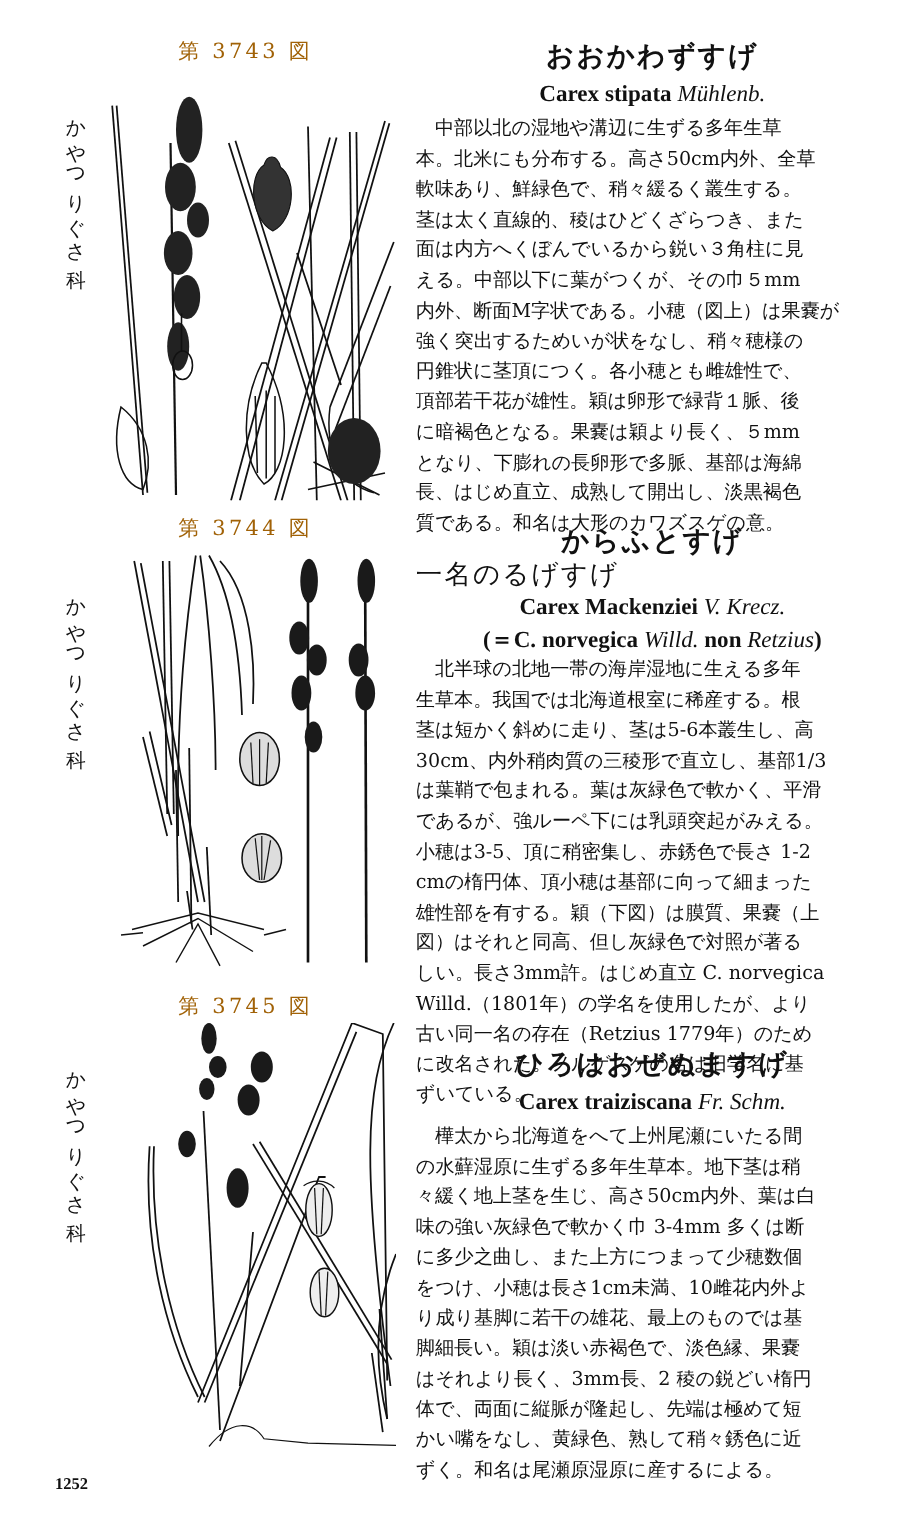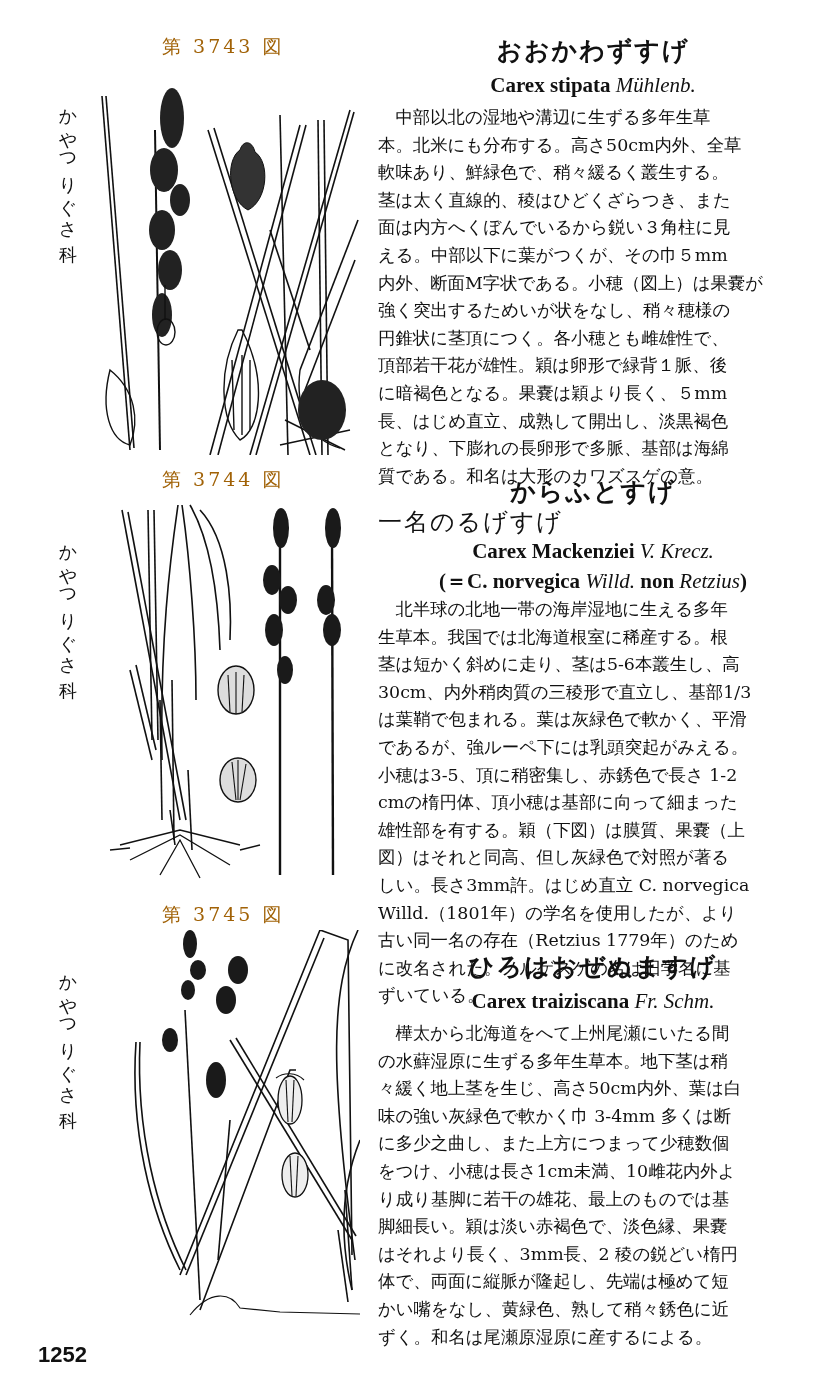--- a/index.html
+++ b/index.html
@@ -34,22 +34,22 @@
     text-align: center; font-size: 21px; line-height: 30px;
     font-family: "Liberation Serif", serif; font-weight: bold;
   }
   .syn i { font-weight: normal; }
   .body-text {
     font-size: 17.4px; line-height: 27.6px; text-align: justify;
     font-family: "DejaVu Serif", serif; margin-top: 4px;
   }
   .body-text .line { display: block; white-space: nowrap; }
   .page-num {
-    position: absolute; left: 38px; top: 1342px; font-size: 22px; font-weight: bold;
-    font-family: Liberation Sans, sans-serif;
+    position: absolute; left: 50px; top: 1342px; font-size: 15px; font-weight: bold;
+    font-family: Liberation Serif, serif;
   }
 </style>
 </head>
 <body>
 
 <div class="fig-label" style="left:162px; top:34px;">第 3743 図</div>
 <div class="family-label" style="left:56px; top:96px;">かやつりぐさ科</div>
 
 <svg class="illus" style="left:100px; top:70px;" width="260" height="385" viewBox="0 0 260 385">
   <g stroke="#111" fill="none" stroke-width="1.6">
@@ -224,22 +224,22 @@
     <span class="line">本。北米にも分布する。高さ50cm内外、全草</span>
     <span class="line">軟味あり、鮮緑色で、稍々緩るく叢生する。</span>
     <span class="line">茎は太く直線的、稜はひどくざらつき、また</span>
     <span class="line">面は内方へくぼんでいるから鋭い３角柱に見</span>
     <span class="line">える。中部以下に葉がつくが、その巾５mm</span>
     <span class="line">内外、断面M字状である。小穂（図上）は果嚢が</span>
     <span class="line">強く突出するためいが状をなし、稍々穂様の</span>
     <span class="line">円錐状に茎頂につく。各小穂とも雌雄性で、</span>
     <span class="line">頂部若干花が雄性。穎は卵形で緑背１脈、後</span>
     <span class="line">に暗褐色となる。果嚢は穎より長く、５mm</span>
+    <span class="line">となり、下膨れの長卵形で多脈、基部は海綿</span>
     <span class="line">長、はじめ直立、成熟して開出し、淡黒褐色</span>
-    <span class="line">となり、下膨れの長卵形で多脈、基部は海綿</span>
     <span class="line">質である。和名は大形のカワズスゲの意。</span>
   </div>
 </div>
 
 <div class="entry" style="top:475px;">
   <h2 class="jp-title">からふとすげ</h2>
   <div class="alt-name">一名のるげすげ</div>
   <div class="sci">
     <span>Carex Mackenziei</span>
     <i>V. Krecz.</i>

